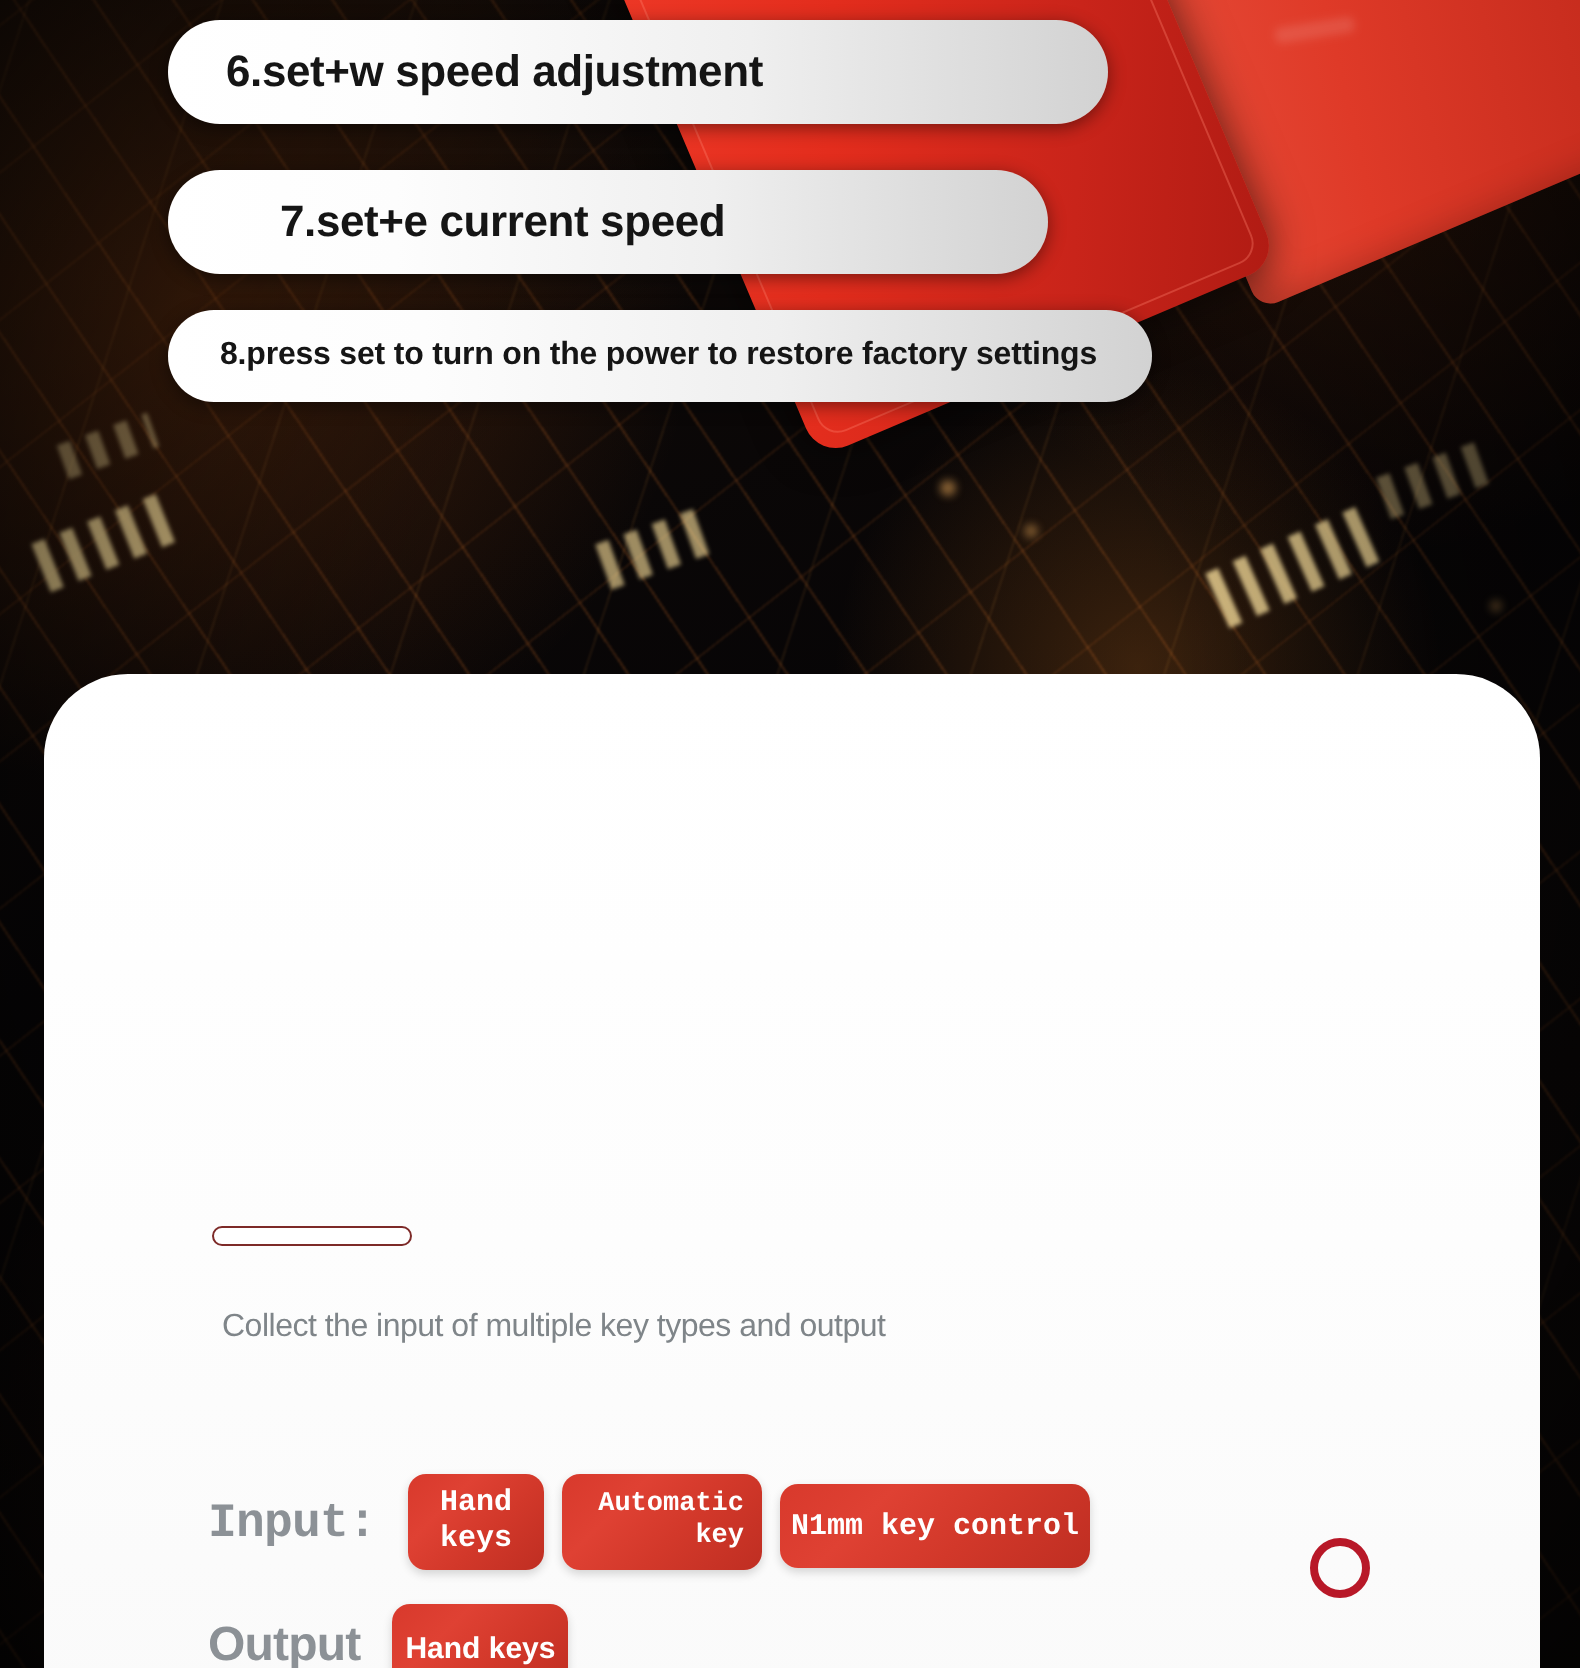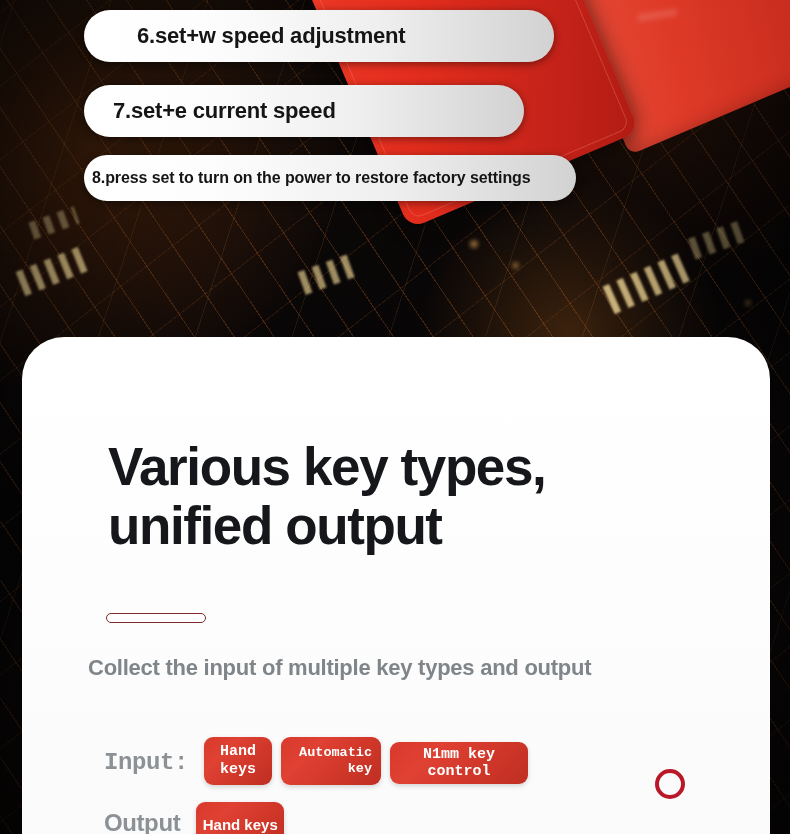--- a/index.html
+++ b/index.html
@@ -105,25 +105,25 @@
     position:absolute;
     border-radius:30px;
     background:linear-gradient(90deg,#ffffff 0%,#fdfdfd 26%,#efefef 62%,#d2d2d2 100%);
     display:flex; align-items:center;
     box-shadow:0 2px 9px rgba(0,0,0,.45);
   }
   .pill span{
     color:#151515; font-weight:bold; white-space:nowrap;
   }
   #pill-0{ left:0; top:0;   width:470px; height:52px; }
-  #pill-0 span{ font-size:22px; padding-left:29px; letter-spacing:-.2px;margin-left:24px; }
+  #pill-0 span{ font-size:22px; padding-left:29px; letter-spacing:-.2px; }
   #pill-1{ left:0; top:75px; width:440px; height:52px; }
-  #pill-1 span{ font-size:22px; padding-left:29px; letter-spacing:-.2px; }
+  #pill-1 span{ font-size:22px; padding-left:29px; letter-spacing:-.2px;margin-left:27px; }
   #pill-2{ left:0; top:145px; width:492px; height:46px; }
-  #pill-2 span{ font-size:16px; padding-left:8px; letter-spacing:-.1px; }
+  #pill-2 span{ font-size:16px; padding-left:26px; letter-spacing:-.1px; }
 
   
   #card{
     position:absolute; left:22px; top:337px;
     width:748px; height:520px;
     background:linear-gradient(180deg,#ffffff 0%,#fdfdfd 55%,#fafafa 100%);
     border-radius:42px 42px 0 0;
   }
 
   #headline{
@@ -141,22 +141,22 @@
 
   #divider{
     position:absolute; left:84px; top:276px;
     width:100px; height:10px;
     border:1.6px solid #7d2a28;
     border-radius:6px;
     background:#ffffff;
   }
 
   #subtitle{
-    position:absolute; left:66px; top:316px;
-    font-size:22px; line-height:1.38; font-weight:bold;
+    position:absolute; left:89px; top:316px;
+    font-size:16px; line-height:1.38; font-weight:normal;
     color:#7f8589; letter-spacing:-.25px;
     width:620px;
   }
   #subtitle .l2{ display:block; }
 
   
   .io-row{ position:absolute; display:flex; align-items:flex-start; }
   #row-input{ left:82px; top:400px;font-family:Liberation Mono, monospace; }
   #row-output{ left:82px; top:465px; }
 
@@ -175,21 +175,21 @@
     font-weight:bold;
     border-radius:9px;
     display:flex; align-items:center;
     box-shadow:0 2px 5px rgba(0,0,0,.16);
     margin-right:9px;
     white-space:pre-line;
   }
   .chip.c0{ width:68px; height:48px; font-size:15px; justify-content:center; text-align:center; line-height:1.18; }
   .chip.c1{ width:100px; height:48px; font-size:13.5px; justify-content:flex-end; text-align:right; line-height:1.22; padding-right:9px; }
   .chip.c2{ width:150px; height:42px; font-size:14.5px; justify-content:center; text-align:center; margin-top:5px; }
-  .chip.c3{ width:138px; height:42px; font-size:15px; justify-content:center; text-align:center; margin-top:5px; }
+  .chip.c3{ width:155px; height:42px; font-size:15px; justify-content:center; text-align:center; margin-top:5px; }
   .chip.o0{ width:88px; height:46px; font-size:15px; justify-content:center; text-align:center; line-height:1.2; }
 </style>
 </head>
 <body>
 
 <div id="bg-photo">
   <div class="pcb-base"></div>
   <div class="traces"></div>
   <div class="traces2"></div>
 
@@ -224,24 +224,20 @@
   <div class="pill" id="pill-1">
     <span>7.set+e current speed</span>
   </div>
   <div class="pill" id="pill-2">
     <span>8.press set to turn on the power to restore factory settings</span>
   </div>
 </div>
 
 <div id="card">
 
-  <div id="headline">
-    <span>Various key types,</span>
-    <span class="l2">unified output</span>
-  </div>
 
   <div id="ring-icon"></div>
 
   <div id="divider"></div>
 
   <div id="subtitle">
     <span>Collect the input of multiple key types and output</span>
   </div>
 
   <div class="io-row" id="row-input">

